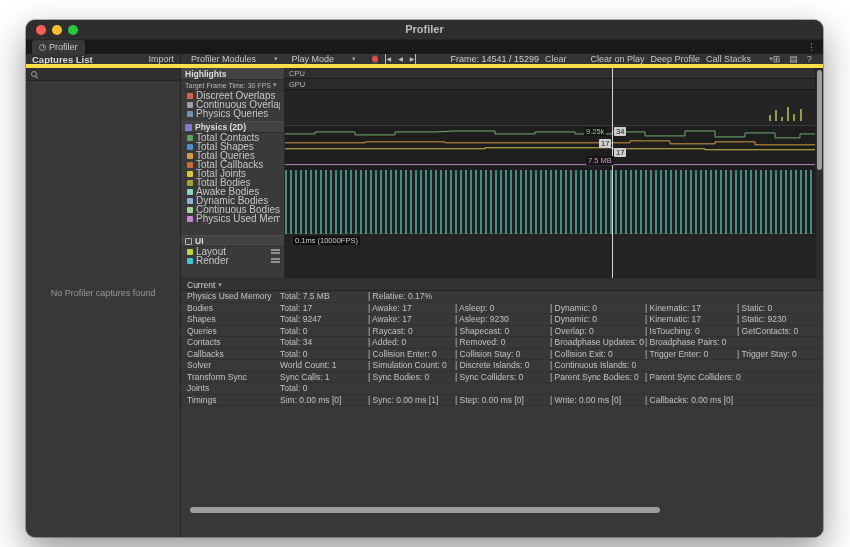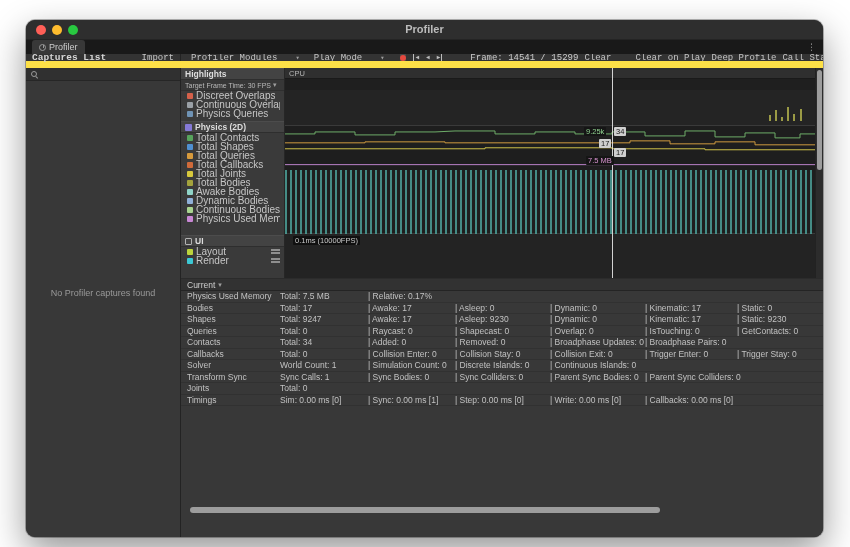--- a/index.html
+++ b/index.html
@@ -19,34 +19,34 @@
 
   
   .tabstrip { height:14px; background:#191919; position:relative; display:flex; align-items:stretch; }
   .tab { margin-left:6px; background:#383838; border-radius:3px 3px 0 0; display:flex; align-items:center; gap:3px; padding:0 7px; }
   .tab-label { font-size:9px; color:#cccccc; }
   .tab-icon { width:7px; height:7px; border:1px solid #9a9a9a; border-radius:50%; position:relative; }
   .tab-icon::after { content:""; position:absolute; left:2.5px; top:0.5px; width:1px; height:3px; background:#9a9a9a; }
   .strip-kebab { position:absolute; right:7px; top:0; line-height:14px; font-size:9px; color:#a6a6a6; }
 
   
-  .toolbar { height:14px; background:#333333; border-bottom:7px solid #fde047; display:flex;font-family:Liberation Mono, monospace; }
+  .toolbar { height:14px; background:#333333; border-bottom:4px solid #fde047; display:flex; }
   .toolbar-left { width:155px; flex:none; display:flex; align-items:center; padding:0 6px; border-right:1px solid #232323; }
   .captures-title { font-size:9.5px; font-weight:700; color:#d6d6d6; }
   .import-btn { margin-left:auto; font-size:9px; color:#c6c6c6; }
   .toolbar-right { flex:1; display:flex; align-items:center; padding:0 6px; font-size:9px; color:#c6c6c6; white-space:nowrap; overflow:hidden; }
   .dd { display:flex; align-items:center; gap:18px; }
   .arr { font-size:7px; color:#9f9f9f; }
   .mod-icon { width:8px; height:7px; margin-right:4px; background:linear-gradient(#9a9a9a 0 1px, transparent 1px 3px, #9a9a9a 3px 4px, transparent 4px 6px, #9a9a9a 6px 7px); }
   .record-btn { margin-left:16px; width:11px; height:10px; border-radius:2px; background:#474747; display:flex; align-items:center; justify-content:center; }
   .record-dot { width:6px; height:6px; border-radius:50%; background:#e5493f; }
   .tbtn { margin-left:7px; font-size:6px; color:#bdbdbd; line-height:10px; }
   .tbtn.barL { border-left:1px solid #bdbdbd; padding-left:1px; }
   .tbtn.barR { border-right:1px solid #bdbdbd; padding-right:1px; }
-  .frame-lbl { margin-left:0; color:#cdcdcd;padding-left:28px; }
+  .frame-lbl { margin-left:6px; color:#cdcdcd;padding-left:28px; }
   .ml10 { margin-left:6px; } .ml14 { margin-left:14px; } .ml24 { margin-left:24px; }
   .tb-icons { margin-left:auto; display:flex; align-items:center; gap:9px; color:#b5b5b5; font-size:9px; }
 
   
   .main { position:absolute; left:0; right:0; top:48px; bottom:0; display:flex; }
 
   
   .captures-panel { width:155px; flex:none; background:#383838; border-right:1px solid #232323; position:relative; }
   .search-row { height:13px; background:#303030; border-bottom:1px solid #262626; display:flex; align-items:center; padding:0 5px; }
   .search-glyph { width:8px; height:8px; position:relative; }
@@ -273,20 +273,21 @@
             <span class="legend-label">Render</span>
             <span class="meter">
                 <i></i>
                 <i></i>
               </span>
           </div>
         </div>
 
         <div class="chart-canvas">
           <div class="crow row-cpu">CPU</div>
+          <div class="crow row-gpu">GPU</div>
 
           <div class="sec sec-highlights">
             <i class="tick" style="left:484px;height:6px"></i>
             <i class="tick" style="left:490px;height:11px"></i>
             <i class="tick" style="left:496px;height:4px"></i>
             <i class="tick" style="left:502px;height:14px"></i>
             <i class="tick" style="left:508px;height:7px"></i>
             <i class="tick" style="left:515px;height:12px"></i>
           </div>
 

